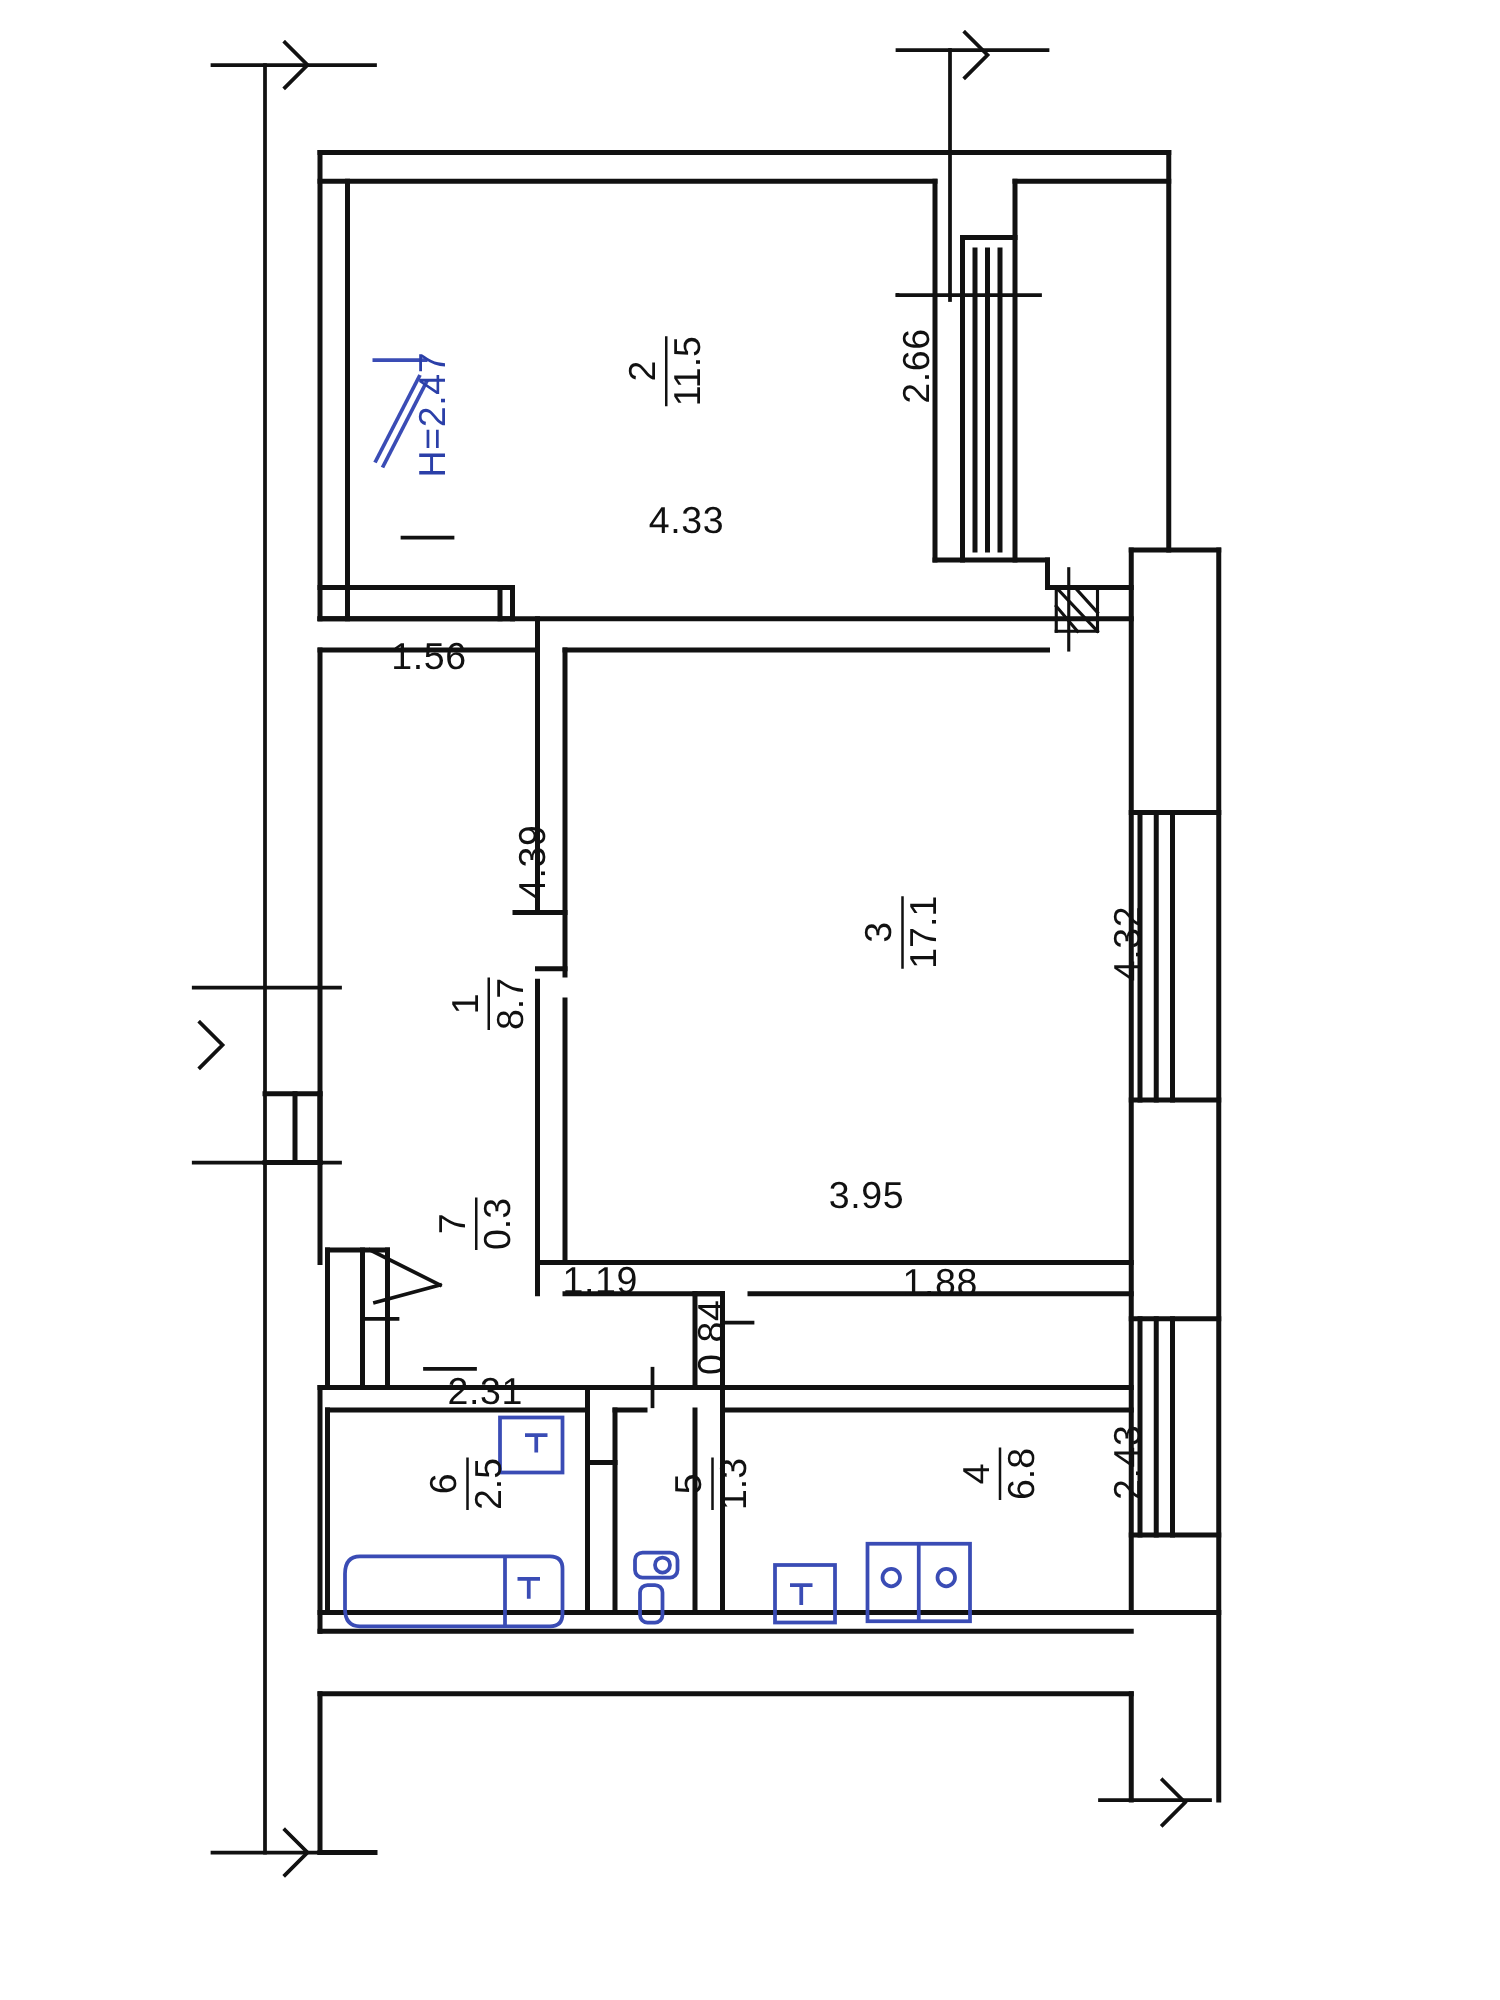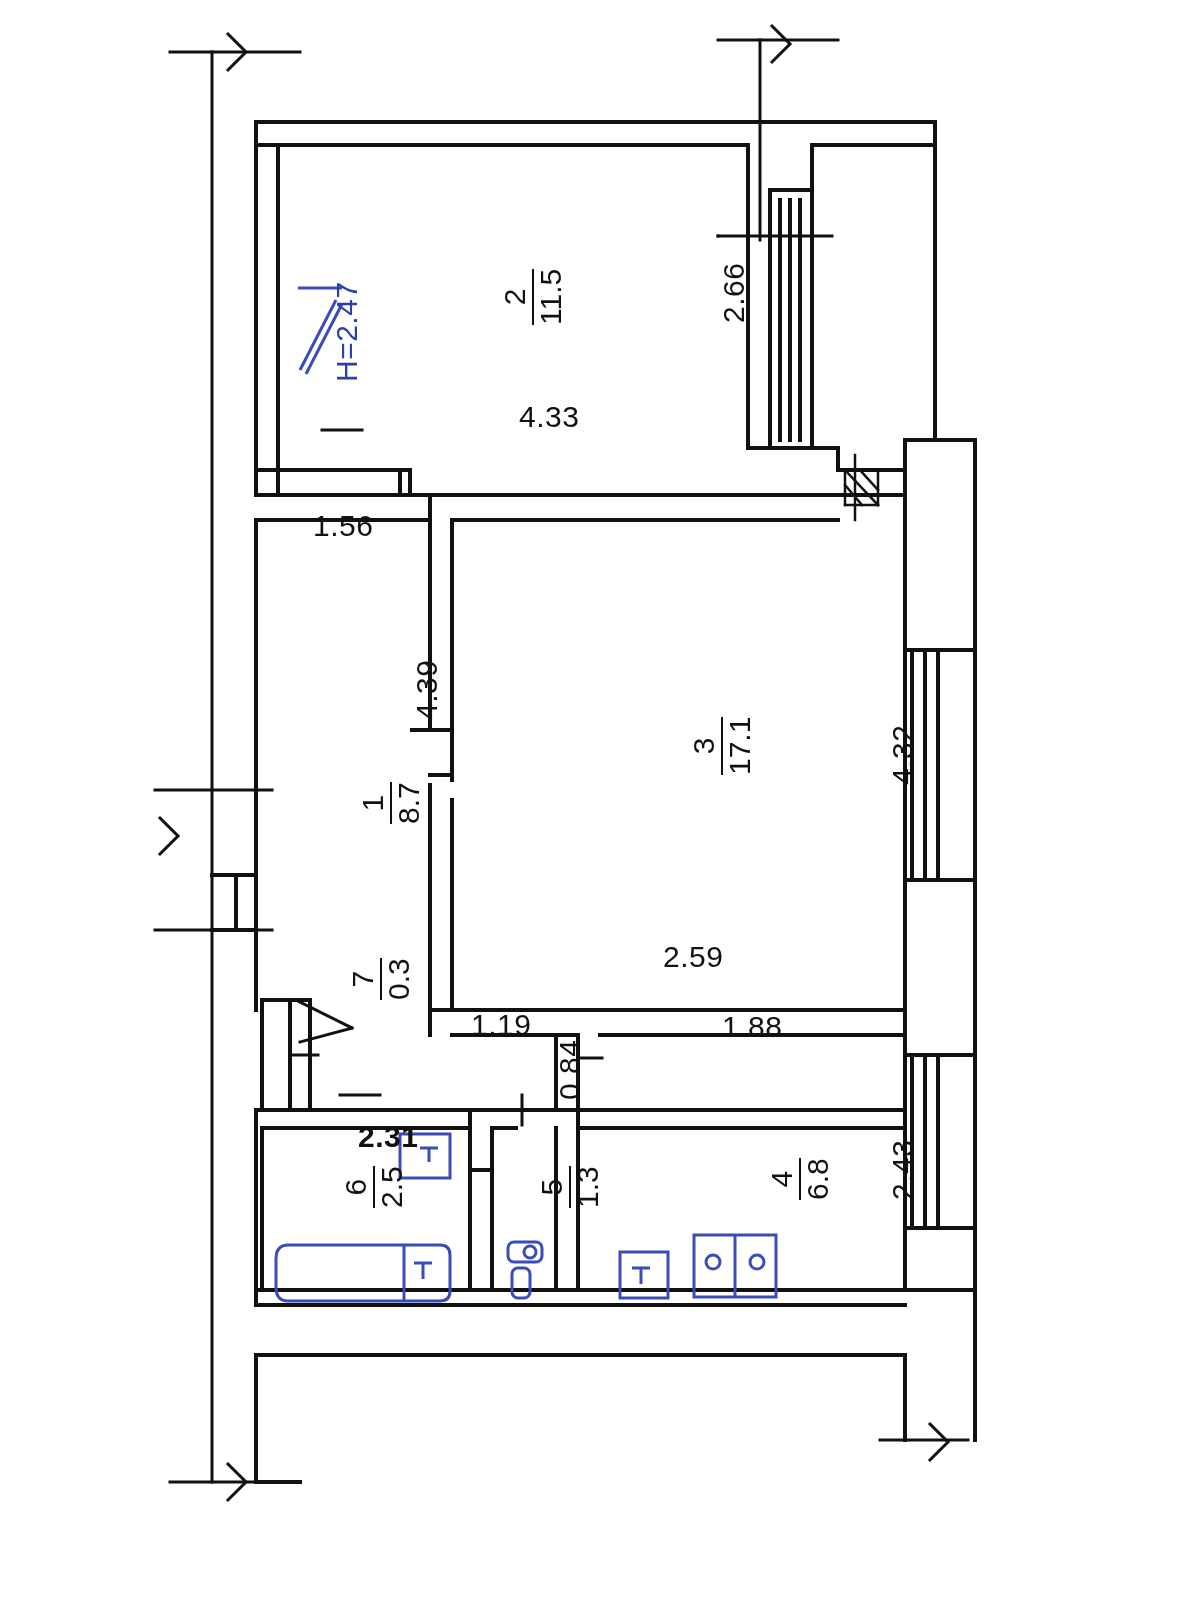--- a/index.html
+++ b/index.html
@@ -315,25 +315,25 @@
   <div class="lbl dim rot90" style="left:717px; top:323px;">2.66</div>
 
   <div class="lbl dim" style="left:519px; top:400px;">4.33</div>
 
   <div class="lbl dim" style="left:313px; top:509px;text-align:right;">1.56</div>
 
   <div class="lbl dim rot90" style="left:410px; top:720px;">4.39</div>
 
   <div class="lbl dim rot90" style="left:886px; top:785px;">4.32</div>
 
-  <div class="lbl dim" style="left:663px; top:940px;">2.59</div>
-
-  <div class="lbl dim" style="left:450px; top:1008px;margin-left:21px;">1.19</div>
+  <div class="lbl dim" style="left:663px; top:940px;">3.95</div>
+
+  <div class="lbl dim" style="left:450px; top:1008px;">1.19</div>
 
   <div class="lbl dim rot90" style="left:553px; top:1100px;">0.84</div>
 
   <div class="lbl dim" style="left:722px; top:1010px;">1.88</div>
 
   <div class="lbl dim rot90" style="left:886px; top:1200px;">2.43</div>
 
-  <div class="lbl dim" style="left:358px; top:1120px;font-weight:bold;">2.31</div>
+  <div class="lbl dim" style="left:358px; top:1097px;">2.31</div>
 
 </div>
 
 </body></html>

